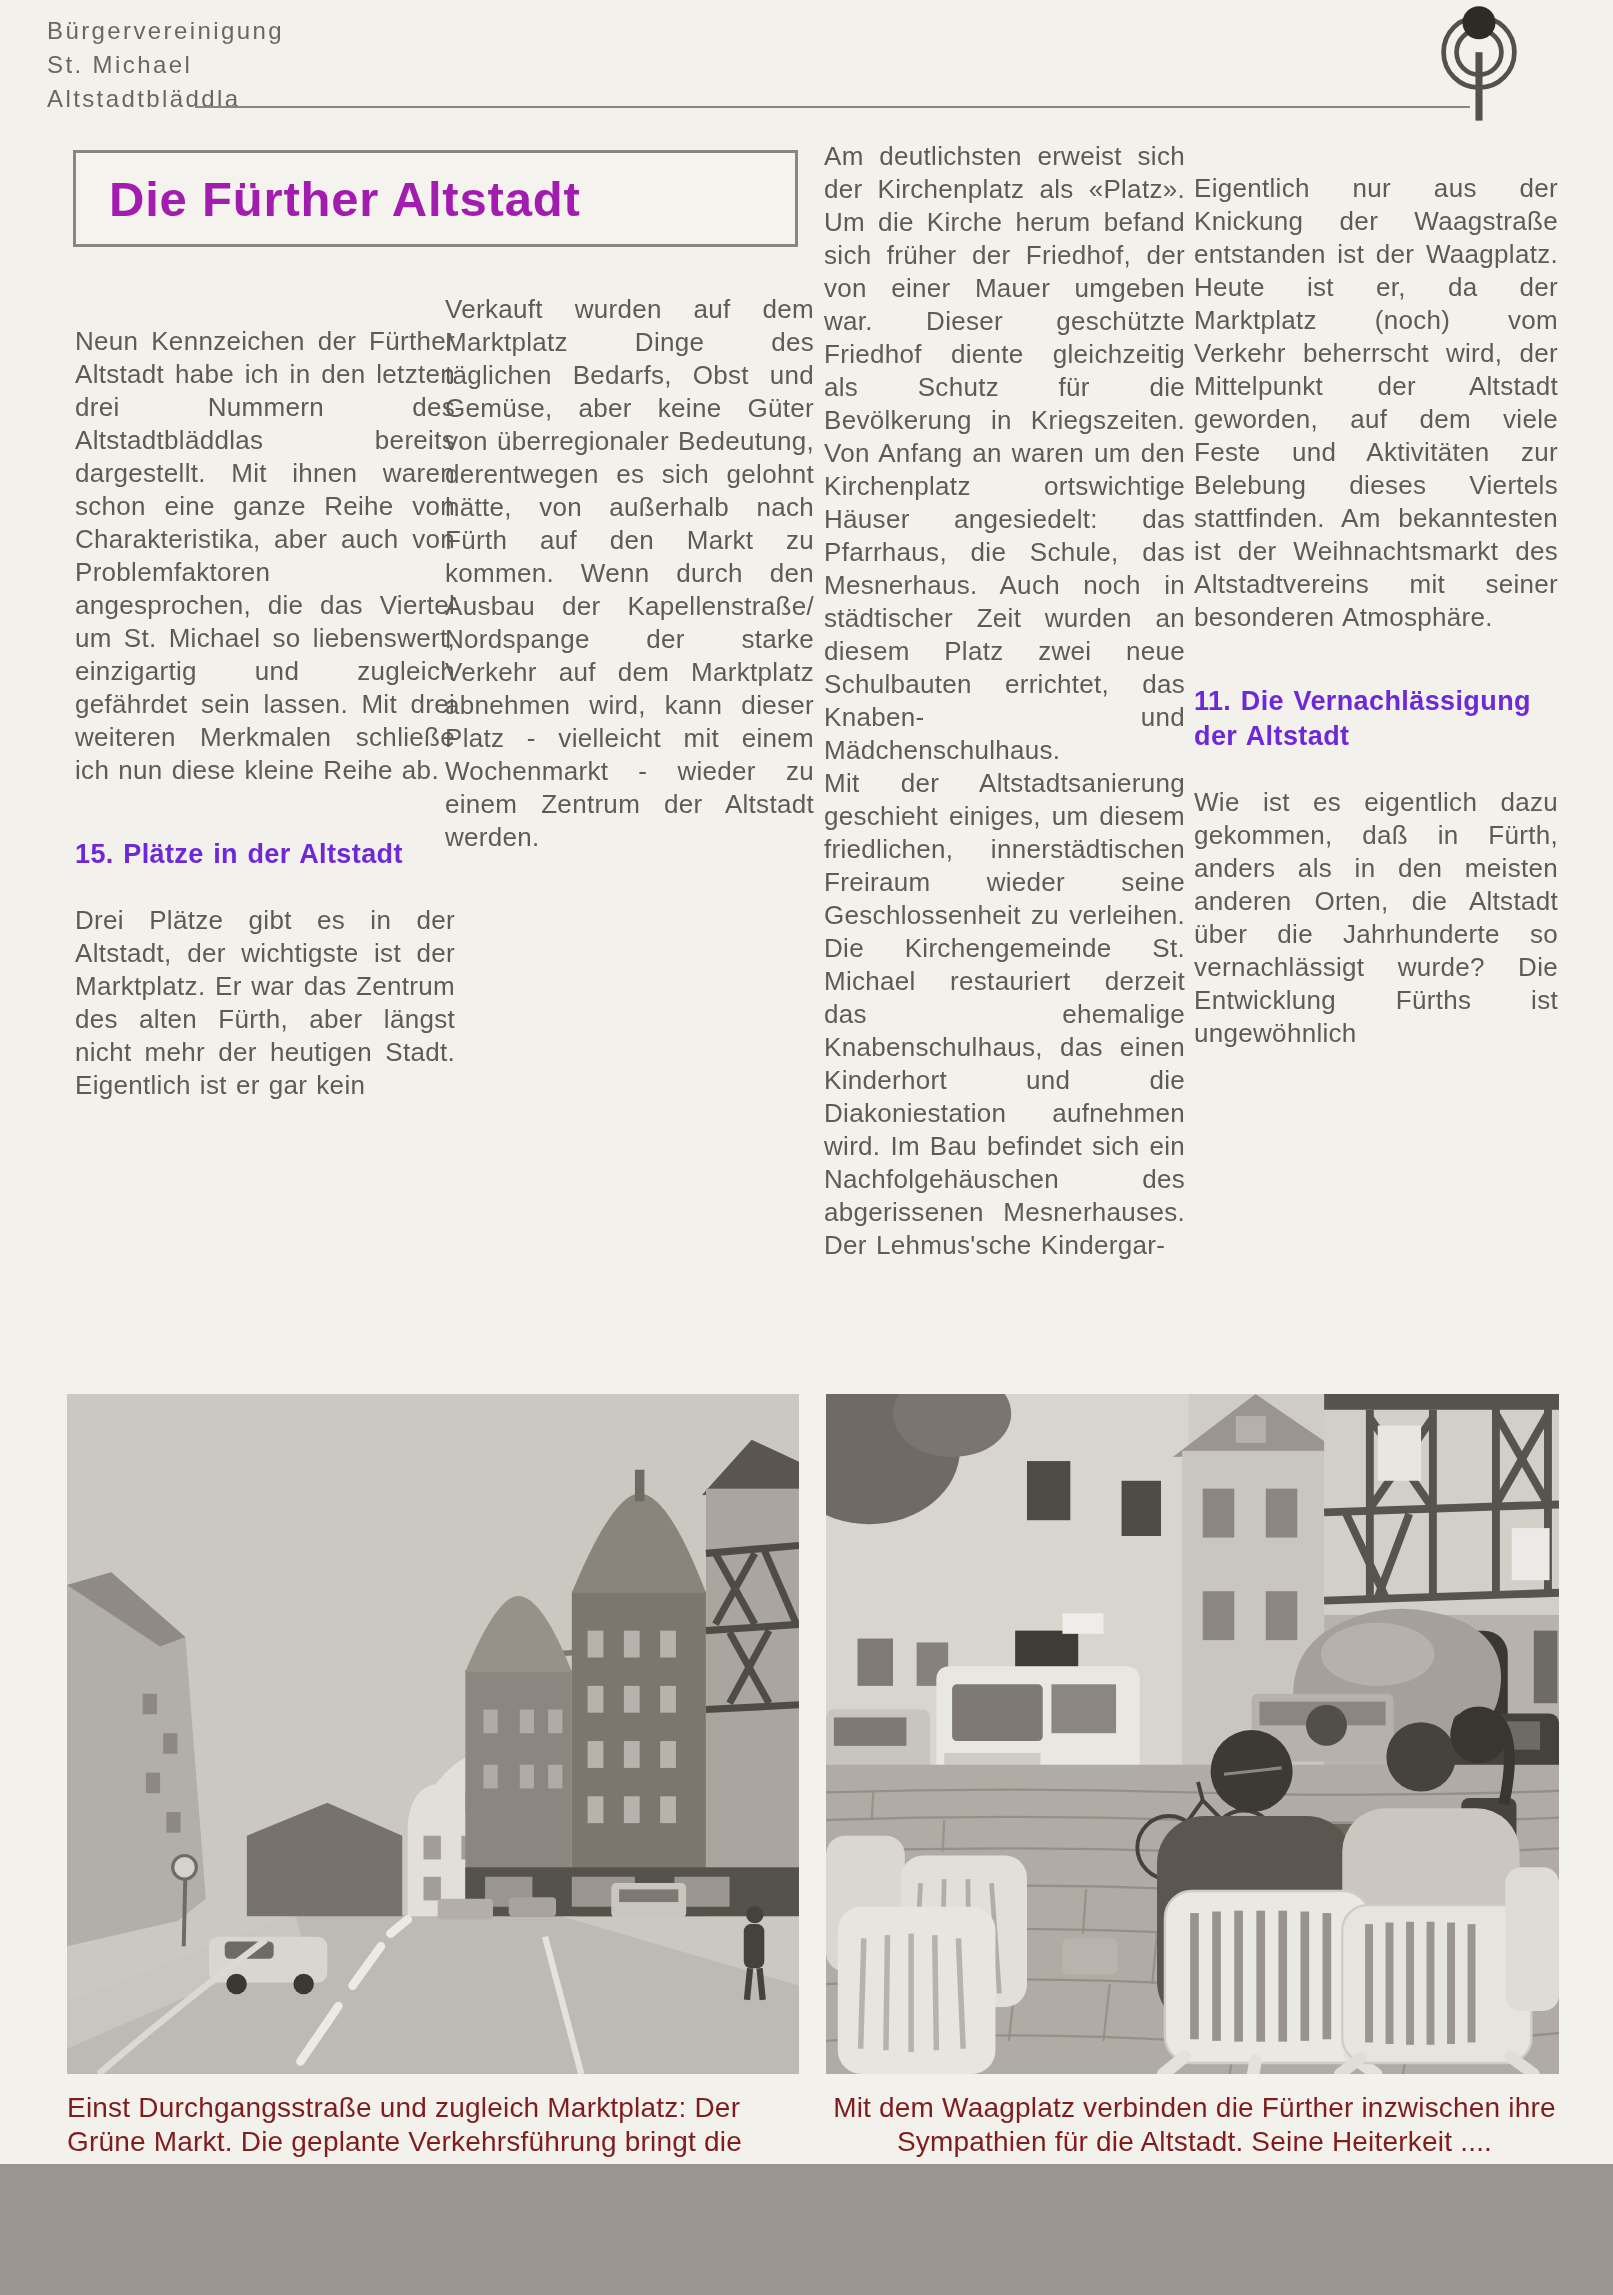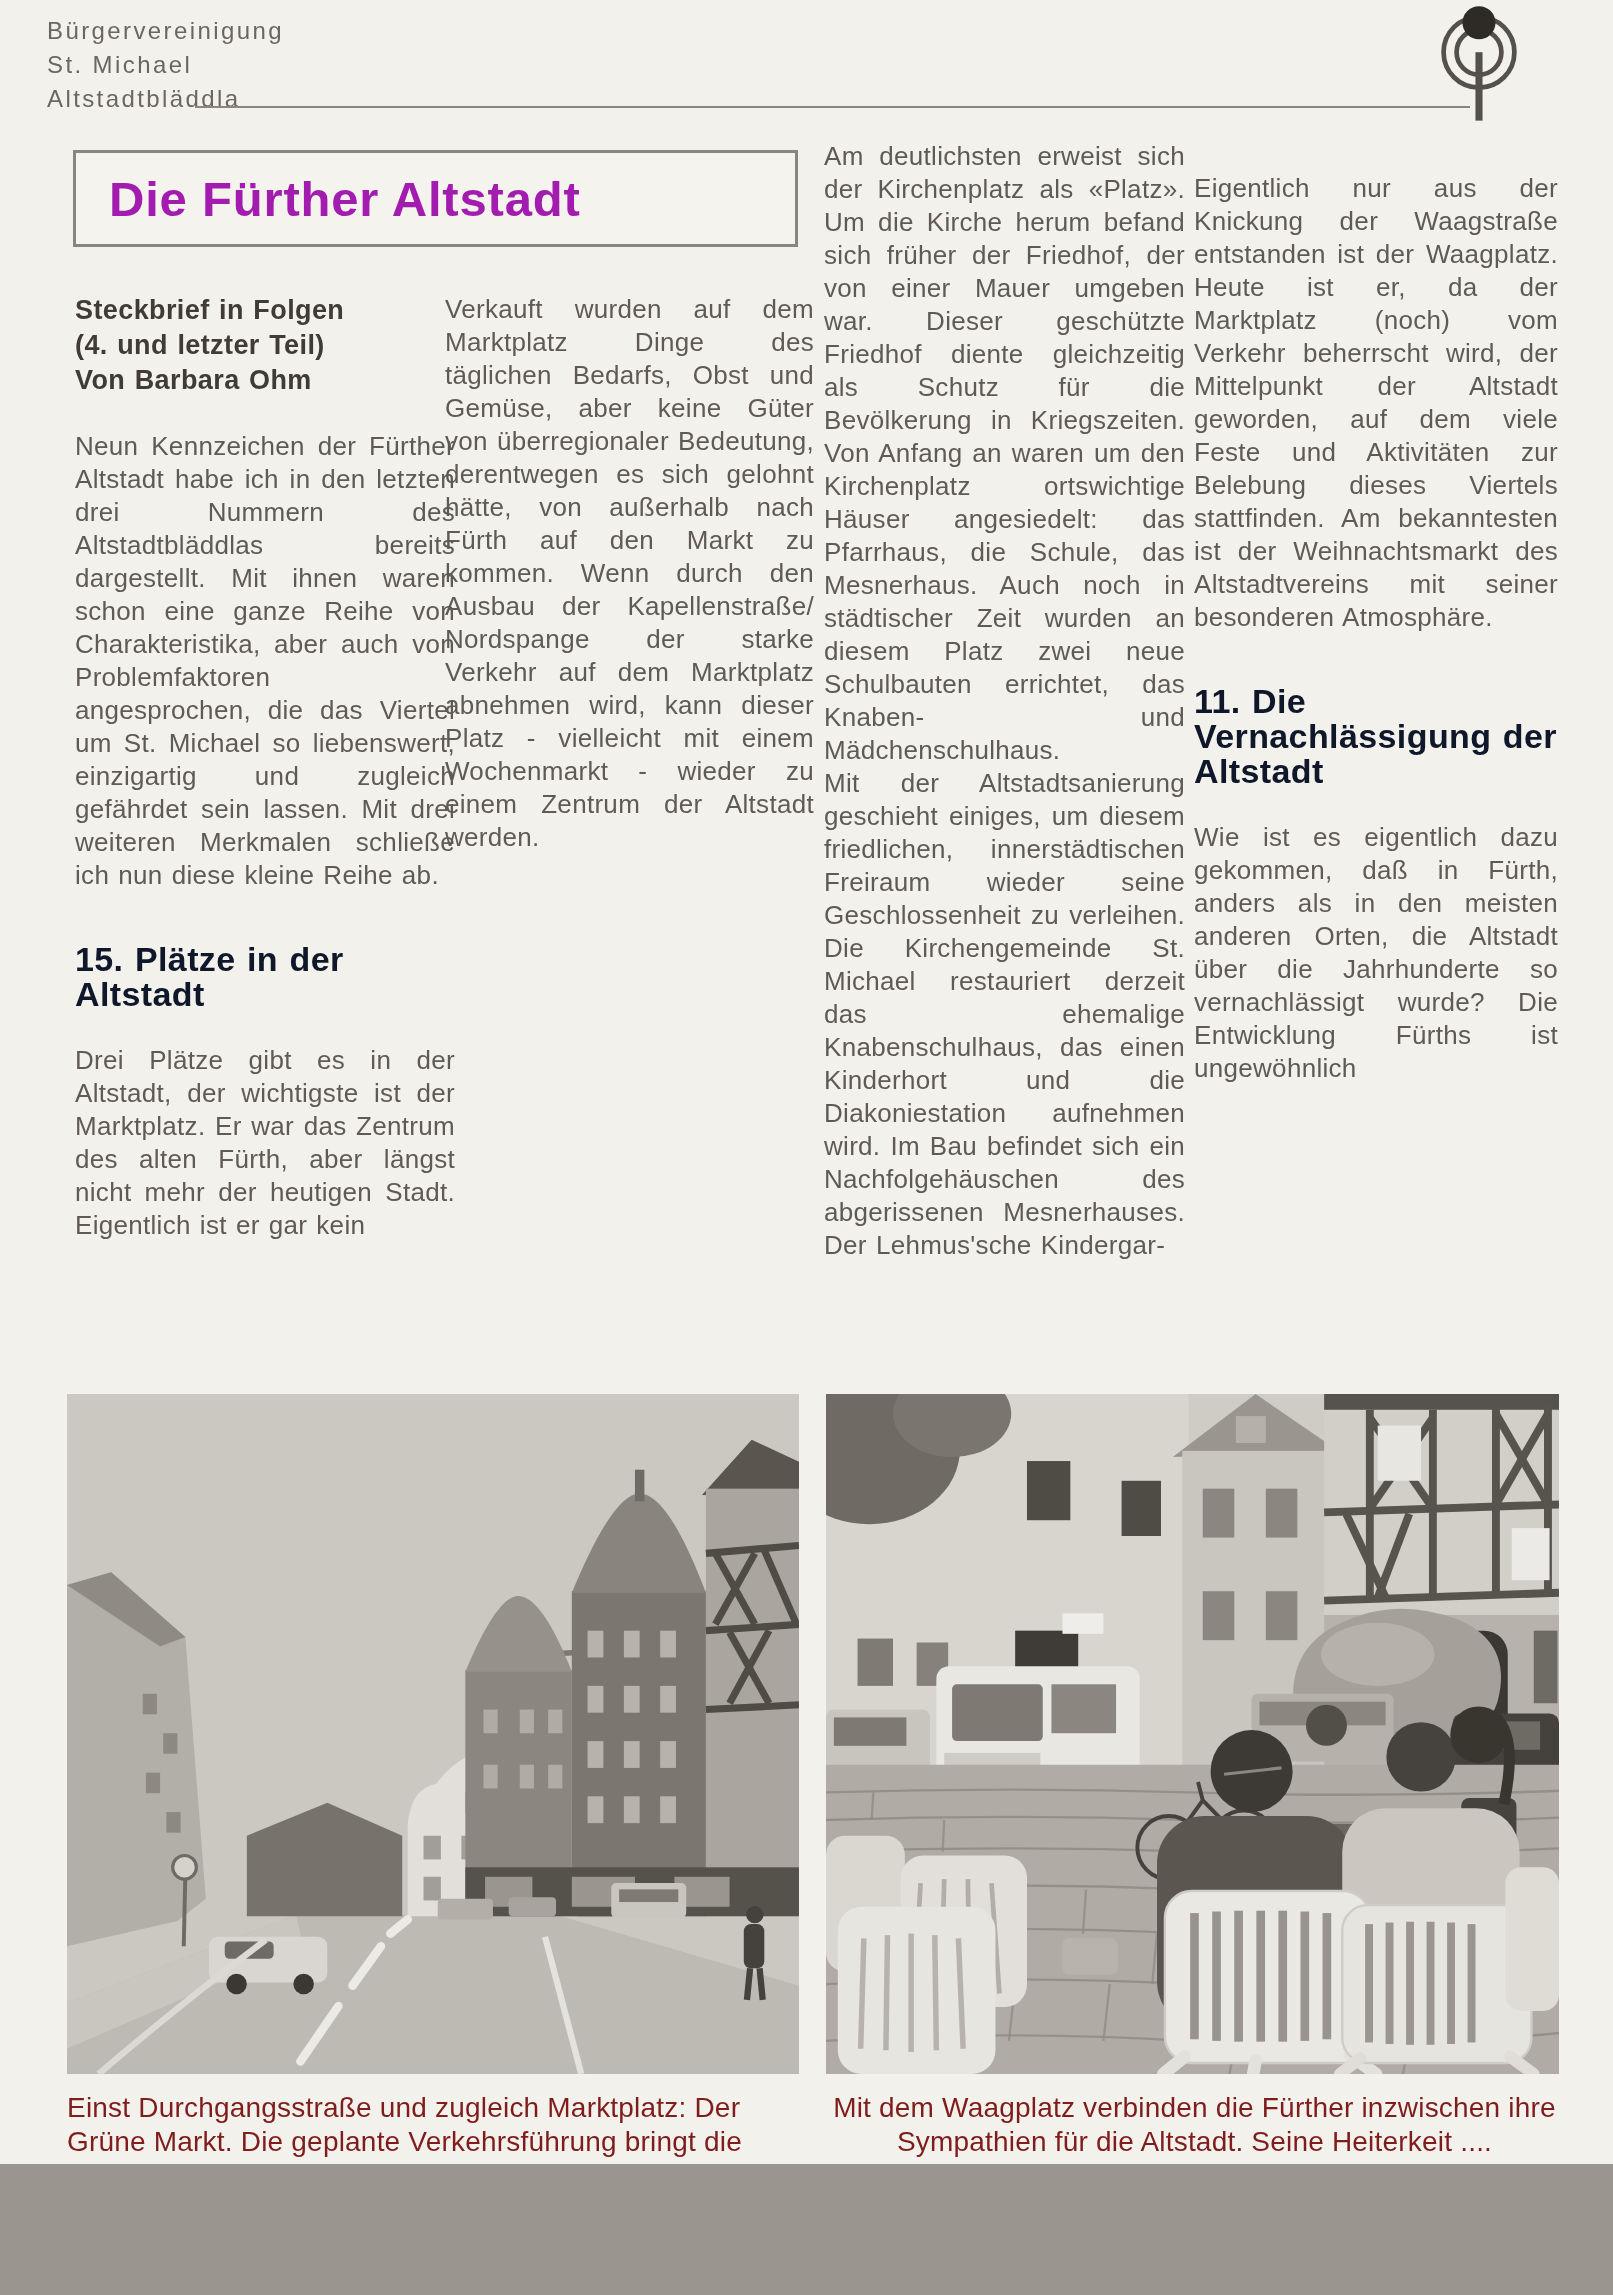--- a/index.html
+++ b/index.html
@@ -44,22 +44,22 @@
     hyphens:auto;-webkit-hyphens:auto;
   }
   .col p{margin:0;}
   .col .gap-s{height:32px;}
   .col .gap-m{height:50px;}
   .col-head{
     font-weight:bold;font-size:27px;line-height:35px;
     color:#403b36;text-align:left;letter-spacing:0.4px;
   }
   .subhead{
-    font-weight:bold;font-size:34px;line-height:35px;
-    color:#0f172a;text-align:left;letter-spacing:0.4px;
+    font-weight:bold;font-size:27px;line-height:35px;
+    color:#6d28d9;text-align:left;letter-spacing:0.4px;
   }
   #col1{left:75px;top:293px;width:380px;}
   #col2{left:445px;top:293px;width:369px;}
   #col3{left:824px;top:140px;width:361px;}
   #col4{left:1194px;top:140px;width:364px;}
   
   figure{margin:0;padding:0;}
   .photo{position:absolute;overflow:hidden;background:#c8c5bf;}
   #photo-left{left:67px;top:1394px;width:732px;height:680px;}
   #photo-right{left:826px;top:1394px;width:733px;height:680px;}
@@ -96,25 +96,20 @@
       <rect x="47" y="40" width="6" height="58" fill="#55504a"></rect>
       <circle cx="50" cy="15" r="14" fill="#2e2a26"></circle>
     </svg>
   </div>
 
   <div class="title-box">
     <h1>Die Fürther Altstadt</h1>
   </div>
 
   <div class="col" id="col1">
-    <div class="col-head">
-      <div>Steckbrief in Folgen</div>
-      <div>(4. und letzter Teil)</div>
-      <div>Von Barbara Ohm</div>
-    </div>
     <div class="gap-s"></div>
     <p>Neun Kennzeichen der Fürther Altstadt habe ich in den letzten drei Nummern des Altstadtbläddlas bereits dargestellt. Mit ihnen waren schon eine ganze Reihe von Charakteristika, aber auch von Problemfaktoren angesprochen, die das Viertel um St. Michael so liebenswert, einzigartig und zugleich gefährdet sein lassen. Mit drei weiteren Merkmalen schließe ich nun diese kleine Reihe ab.</p>
     <div class="gap-m"></div>
     <div class="subhead">15. Plätze in der Altstadt</div>
     <div class="gap-s"></div>
     <p>Drei Plätze gibt es in der Altstadt, der wichtigste ist der Marktplatz. Er war das Zentrum des alten Fürth, aber längst nicht mehr der heutigen Stadt. Eigentlich ist er gar kein</p>
   </div>
 
   <div class="col" id="col2">
     <p>Verkauft wurden auf dem Marktplatz Dinge des täglichen Bedarfs, Obst und Gemüse, aber keine Güter von überregionaler Bedeutung, derentwegen es sich gelohnt hätte, von außerhalb nach Fürth auf den Markt zu kommen. Wenn durch den Ausbau der Kapellenstraße/ Nordspange der starke Verkehr auf dem Marktplatz abnehmen wird, kann dieser Platz - vielleicht mit einem Wochenmarkt - wieder zu einem Zentrum der Altstadt werden.</p>

